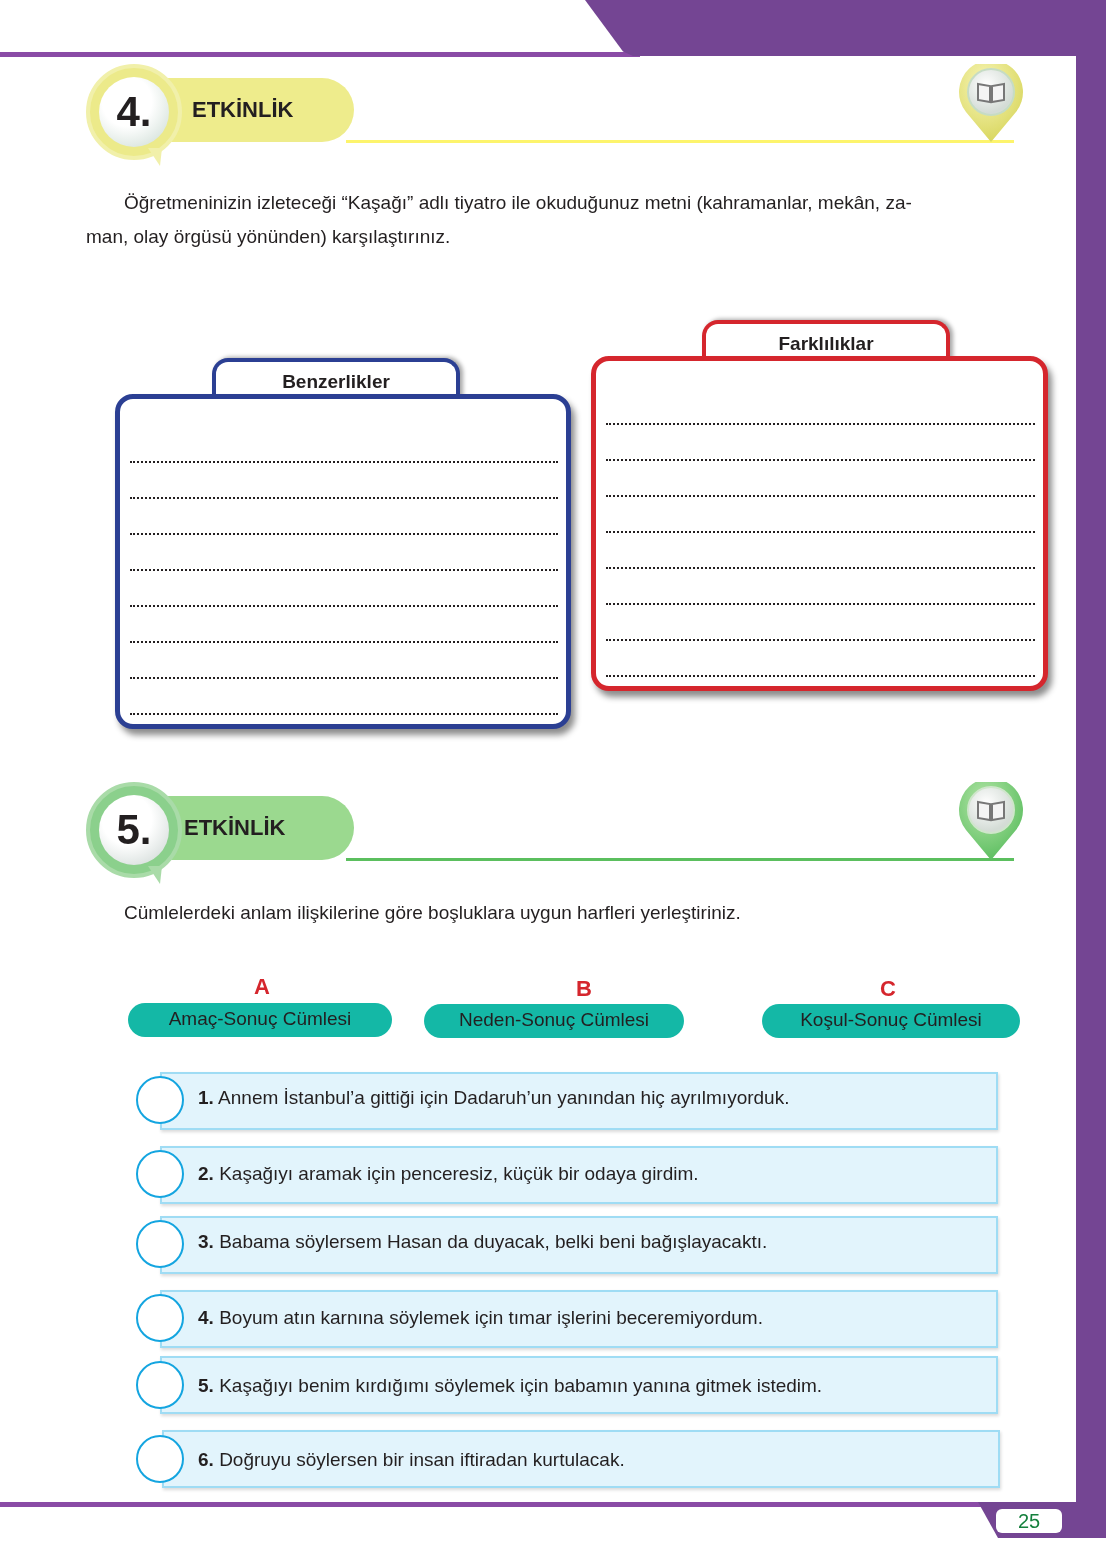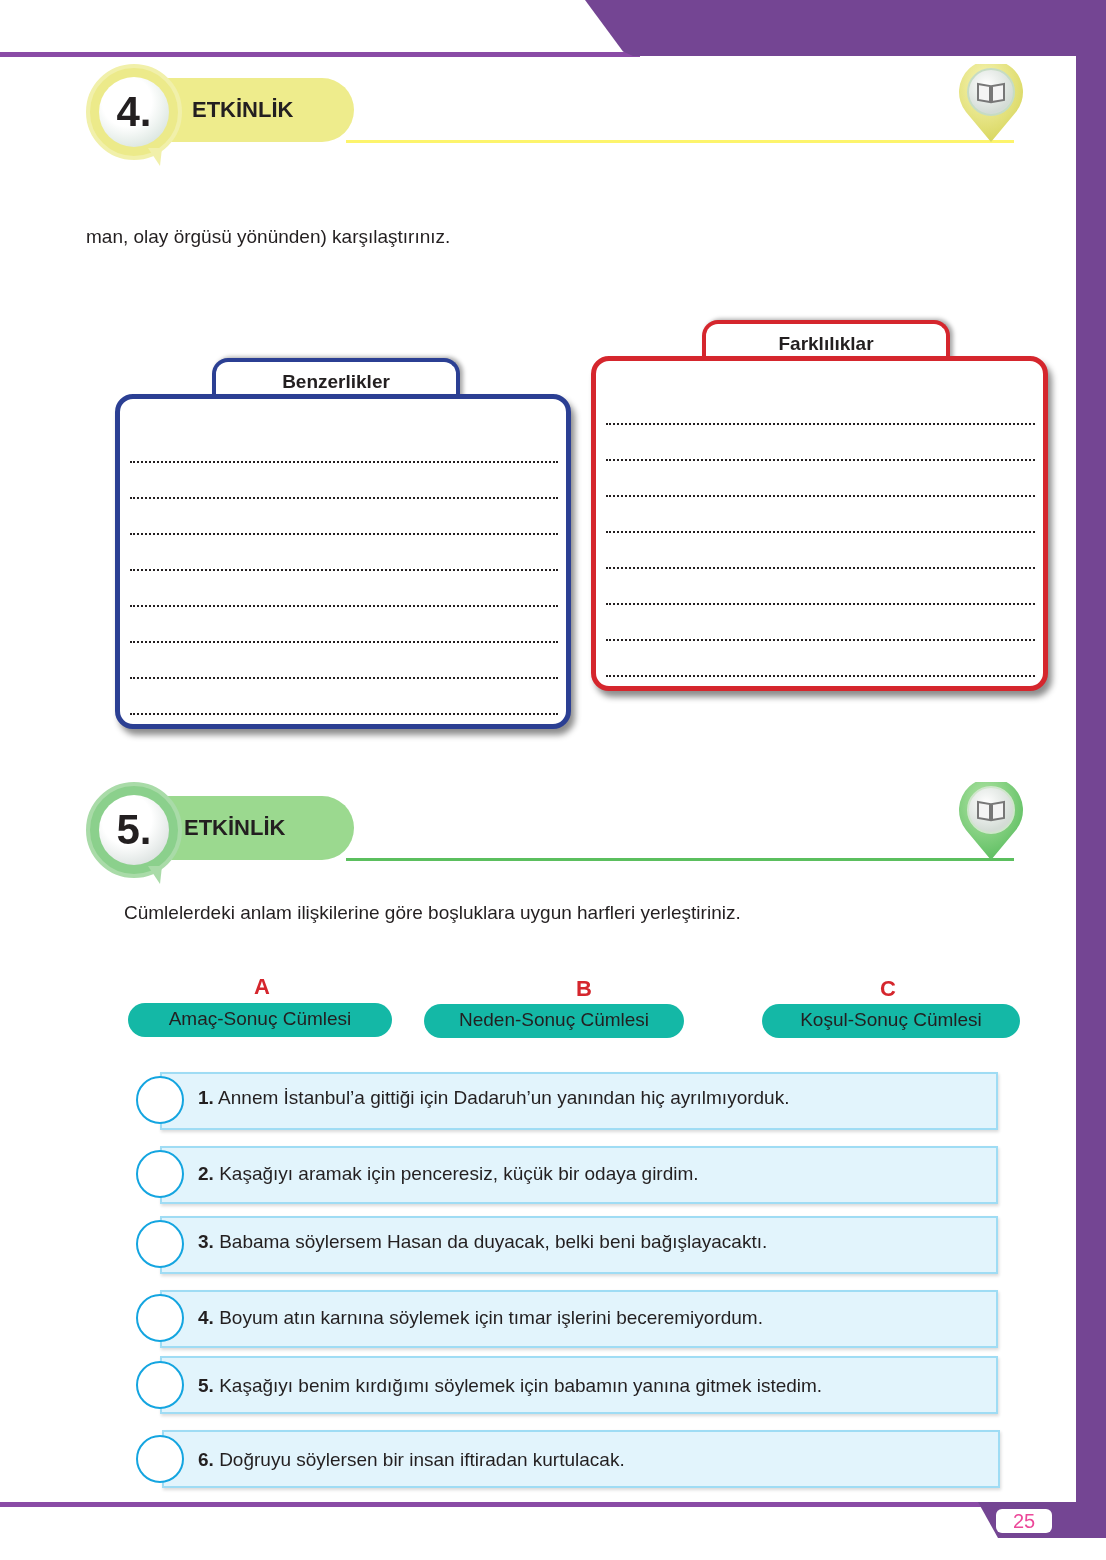--- a/index.html
+++ b/index.html
@@ -7,22 +7,22 @@
   body { position: relative; font-family: "Liberation Sans", sans-serif; color: #231f20; }
 
   
   .frame-top-line { position: absolute; left: 0; top: 52px; width: 640px; height: 5px; background: #8a4ba6; }
   .frame-top-band { position: absolute; left: 585px; top: 0; width: 521px; height: 56px; background: #744593;
     clip-path: polygon(0 0, 100% 0, 100% 100%, 48px 100%, 38px 92%); }
   .frame-right { position: absolute; left: 1076px; top: 0; width: 30px; height: 1530px; background: #744593; }
   .frame-bottom-line { position: absolute; left: 0; top: 1502px; width: 1080px; height: 5px; background: #8a4ba6; }
   .page-tab { position: absolute; left: 978px; top: 1502px; width: 128px; height: 36px; background: #744593;
     clip-path: polygon(0 0, 100% 0, 100% 100%, 20px 100%); }
-  .page-number { position: absolute; left: 996px; top: 1509px; width: 56px; height: 24px; background: #ffffff;
-    border-radius: 6px 6px 6px 6px; font-size: 20px; text-align: center; line-height: 24px; color: #ec4899; }
+  .page-number { position: absolute; left: 996px; top: 1509px; width: 66px; height: 24px; background: #ffffff;
+    border-radius: 6px 6px 6px 6px; font-size: 20px; text-align: center; line-height: 24px; color: #15803d; }
 
   
   .act-header { position: absolute; left: 86px; height: 100px; width: 940px; }
   .act-bubble { position: absolute; left: 0; top: 0; width: 96px; height: 96px; border-radius: 50%;
     display: flex; align-items: center; justify-content: center; z-index: 3; }
   .act-bubble::after { content: ""; position: absolute; left: 58px; top: 80px; width: 0; height: 0;
     border-left: 12px solid transparent; border-right: 2px solid transparent; border-top: 18px solid; border-top-color: inherit; }
   .act-bubble-inner { width: 70px; height: 70px; border-radius: 50%; display: flex; align-items: center; justify-content: center;
     font-weight: bold; font-size: 42px; color: #231f20; }
   .act-pill { position: absolute; left: 60px; top: 14px; width: 208px; height: 64px; border-radius: 0 32px 32px 0;
@@ -92,21 +92,21 @@
           <stop offset="1" stop-color="#d4dcd6"></stop>
         </radialGradient>
     </defs>
     <path d="M35 78 L10 48 A32 32 0 1 1 60 48 Z" fill="url(#pinY)"></path>
     <circle cx="35" cy="28" r="23" fill="url(#pinW)" stroke="#c6dcc4" stroke-width="2"></circle>
     <path d="M22 20 L34 22 L34 38 L22 36 Z M48 20 L36 22 L36 38 L48 36 Z" fill="#f4f4f4" stroke="#777" stroke-width="2"></path>
   </svg>
 </div>
 
 <div class="instr" style="left:86px; top:186px; width:960px; text-indent:38px; text-align:justify;">
-  <br>
+  <span>Öğretmeninizin izleteceği “Kaşağı” adlı tiyatro ile okuduğunuz metni (kahramanlar, mekân, za-</span><br>
   <span>man, olay örgüsü yönünden) karşılaştırınız.</span>
 </div>
 
 <div class="cmp-tab cmp-blue" style="left:212px; top:320px; width:248px; border-color:#2b3f93;">Benzerlikler</div>
 <div class="cmp-box cmp-blue" style="left:115px; top:356px; width:456px; height:335px;">
   <div class="dot-line"></div>
   <div class="dot-line"></div>
   <div class="dot-line"></div>
   <div class="dot-line"></div>
   <div class="dot-line"></div>

